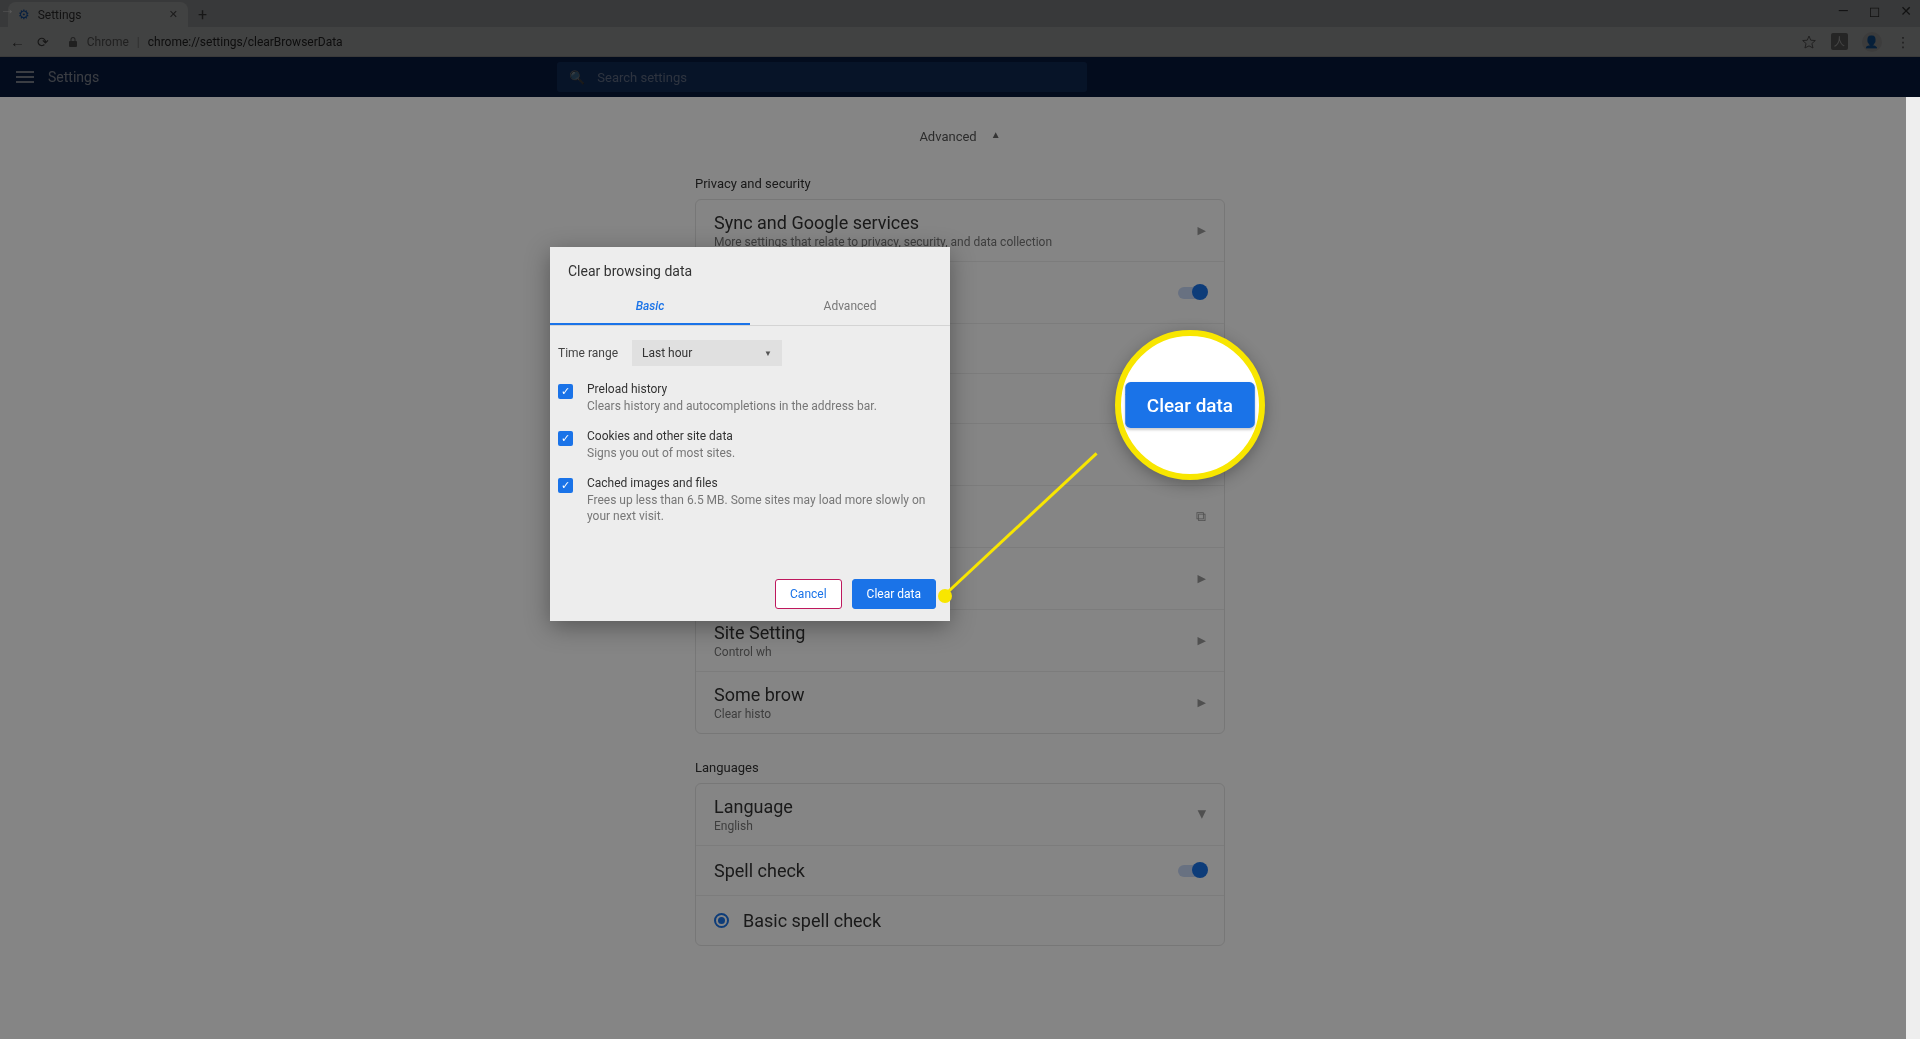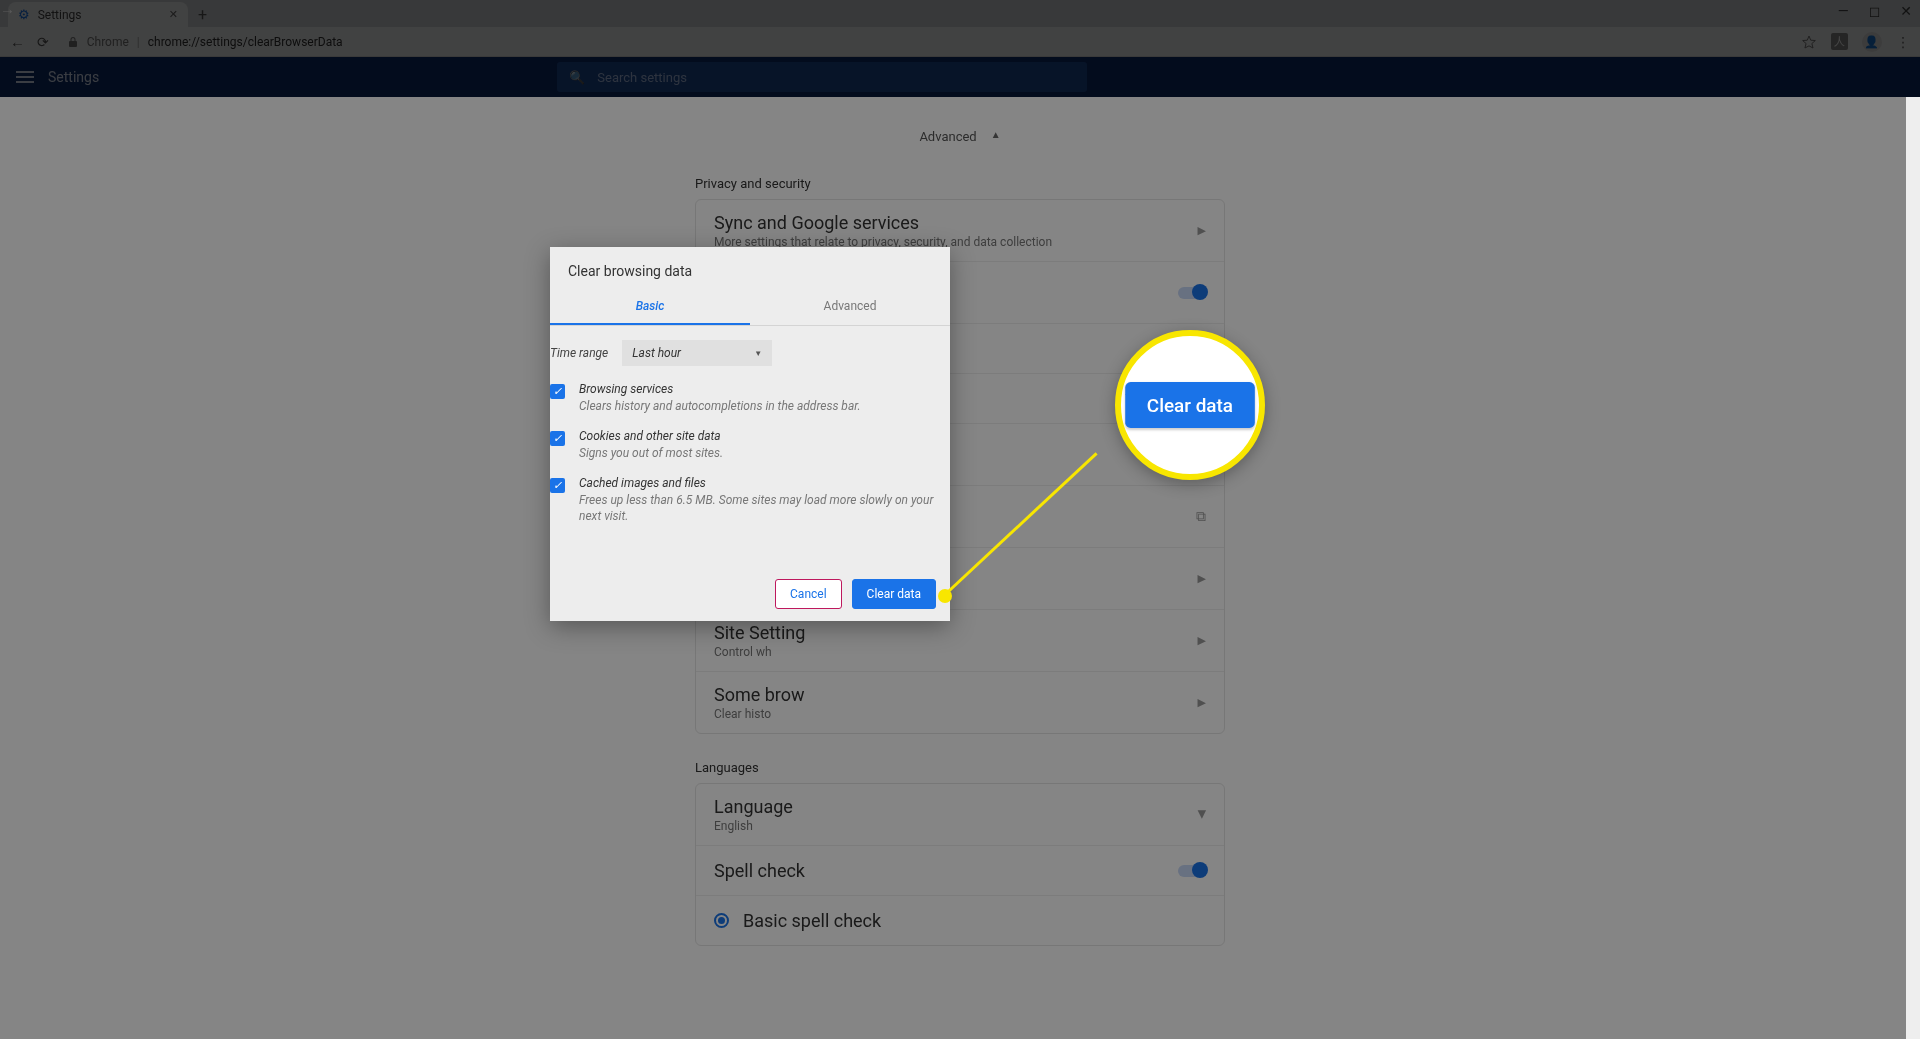--- a/index.html
+++ b/index.html
@@ -54,21 +54,21 @@
 
 .dim { position: absolute; inset: 0; top: 0; background: rgba(0,0,0,0.48); pointer-events: none; }
 .dim-full { position: absolute; inset: 0; background: rgba(0,0,0,0.48); }
 
 
 .dialog { position: absolute; left: 550px; top: 247px; width: 400px; height: 374px; background: #ededed; border-radius: 4px; box-shadow: 0 6px 24px rgba(0,0,0,0.35); display: flex; flex-direction: column; z-index: 50; }
 .dlg-title { padding: 16px 18px 10px; font-size: 14px; color: #333; background: #ededed; }
 .tabs { display: flex; border-bottom: 1px solid #d4d4d4; background: #ededed; }
 .tab-btn { flex: 1; text-align: center; padding: 10px 0; font-size: 12px; color: #777; cursor: pointer; }
 .tab-btn.active { color: #1a73e8; font-weight: 500; border-bottom: 2px solid #1a73e8; font-style: italic; }
-.dlg-body { padding: 14px 0; flex: 1; background: #ededed; font-size: 12px; color: #444; font-style: italic; }
+.dlg-body { padding: 14px 8px; flex: 1; background: #ededed; font-size: 12px; color: #444; }
 .time-row { display: flex; align-items: center; gap: 14px; margin-bottom: 16px; }
 .time-select { background: #e0e0e0; padding: 6px 10px; font-size: 12px; color: #333; width: 150px; display: flex; justify-content: space-between; align-items: center; }
 .tri { font-size: 8px; color: #555; }
 .check-item { display: flex; gap: 14px; margin-bottom: 14px; }
 .checkbox { width: 15px; height: 15px; background: #1a73e8; color: #fff; font-size: 11px; display: flex; align-items: center; justify-content: center; border-radius: 2px; margin-top: 2px; flex-shrink: 0; }
 .check-label .t { color: #333; margin-bottom: 2px; }
 .check-label .s { color: #777; line-height: 1.4; }
 .dlg-footer { padding: 12px 14px; display: flex; justify-content: flex-end; gap: 10px; background: #ededed; }
 .btn { padding: 7px 14px; font-size: 12px; border-radius: 3px; cursor: pointer; }
 .btn-cancel { background: #fff; border: 1px solid #be185d; color: #1a73e8; }
@@ -248,21 +248,21 @@
     <div class="time-row">
       <span>Time range</span>
       <div class="time-select">
         <span>Last hour</span>
         <span class="tri">▼</span>
       </div>
     </div>
     <div class="check-item">
       <div class="checkbox">✓</div>
       <div class="check-label">
-          <div class="t">Browsing services</div>
+          <div class="t">Preload history</div>
           <div class="s">Clears history and autocompletions in the address bar.</div>
         </div>
     </div>
     <div class="check-item">
       <div class="checkbox">✓</div>
       <div class="check-label">
           <div class="t">Cookies and other site data</div>
           <div class="s">Signs you out of most sites.</div>
         </div>
     </div>

